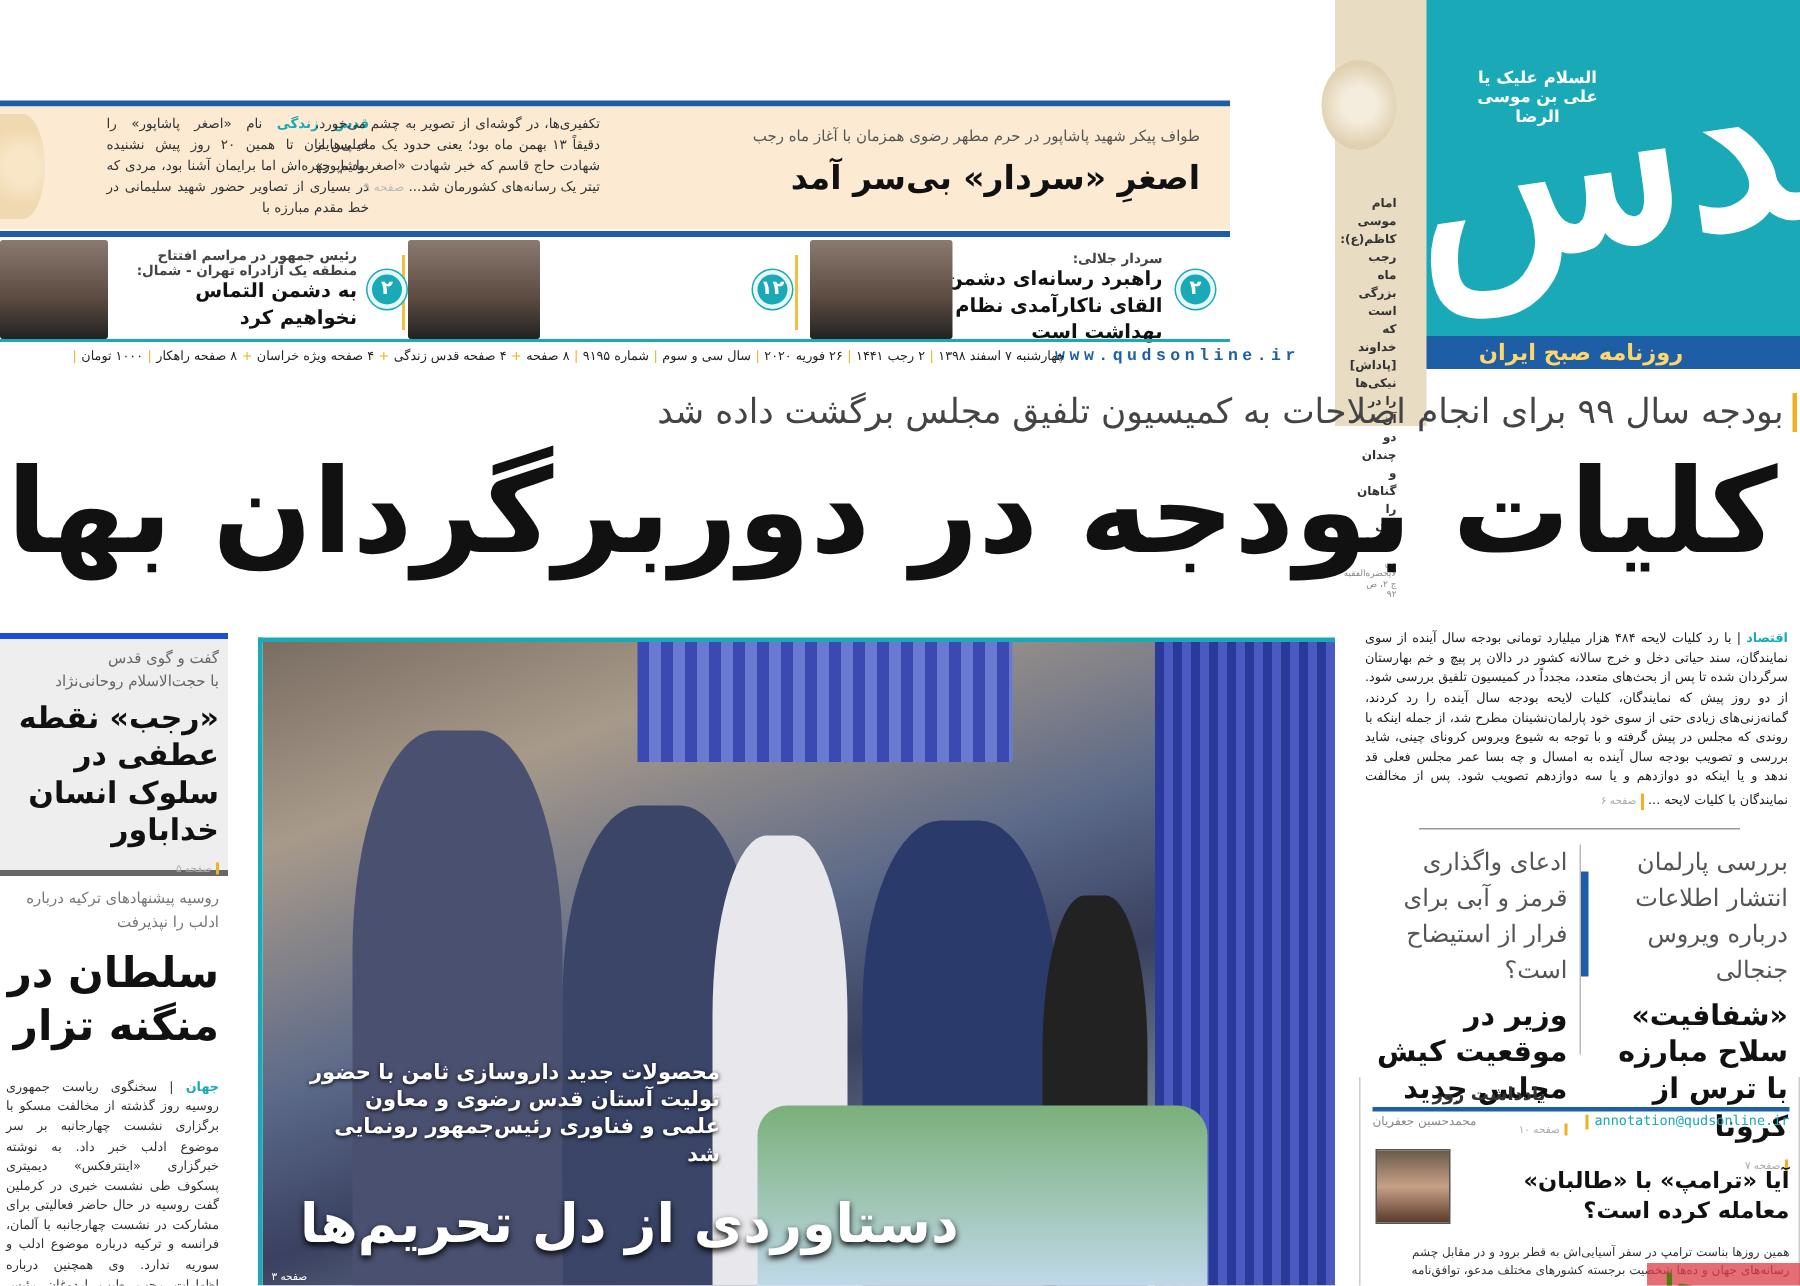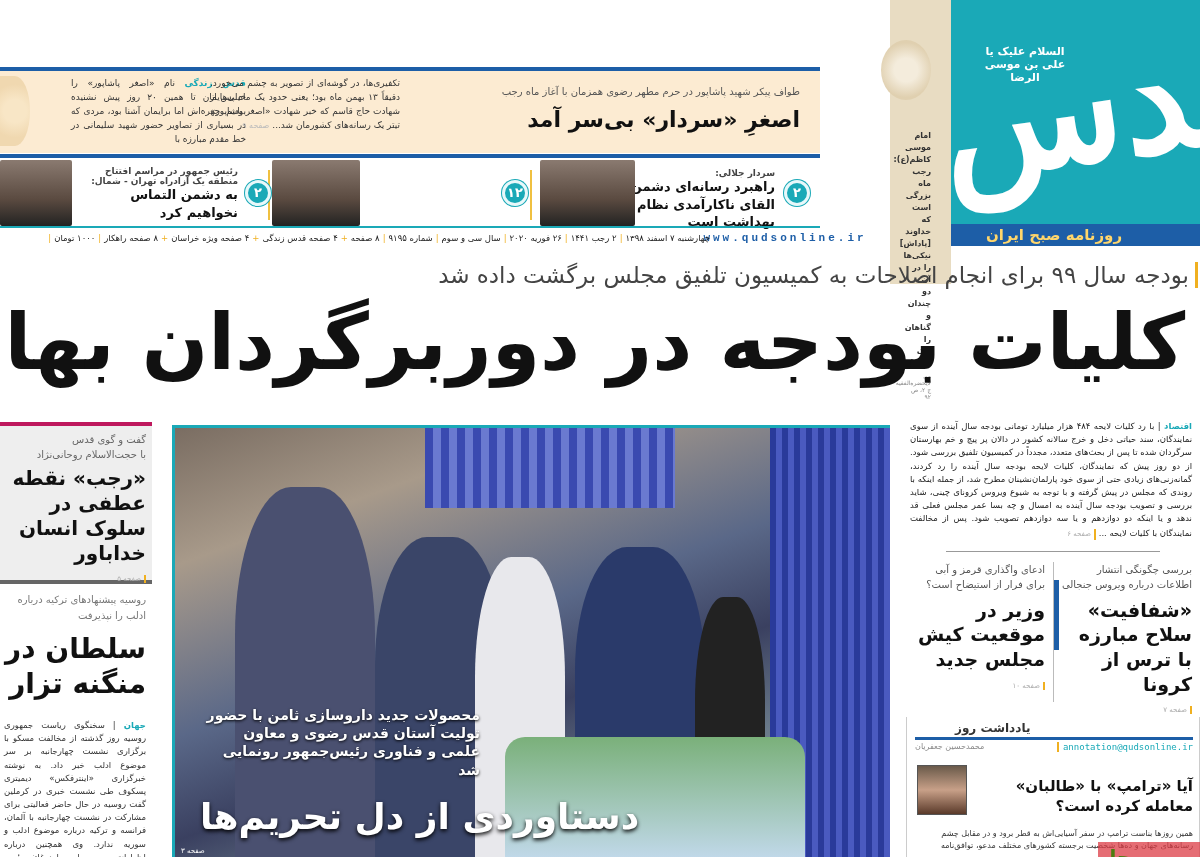--- a/index.html
+++ b/index.html
@@ -34,21 +34,21 @@
 .teaser .photo{position:absolute;top:0;height:66px;background:linear-gradient(180deg,#8a7a70 0%,#5a4a40 60%,#222 100%);border-radius:2px}
 .vdiv{position:absolute;width:2px;background:#f0c040}
 #bottomtop{left:0;top:226px;width:820px;height:2px;background:#1aa9b7}
 #dateline{left:0;top:233px;width:710px;font-size:8.5px;color:#222;white-space:nowrap;text-align:right}
 #dateline .sep{color:#f0b020;padding:0 3px}
 
 #surtitle{right:2px;top:262px;font-size:23px;font-weight:normal;color:#444;border-right:3px solid #f0b020;padding-right:6px;white-space:nowrap}
 #mainhead{right:15px;top:298px;font-size:78px;font-weight:900;color:#111;white-space:nowrap;letter-spacing:-2px;line-height:1.15;font-family:"DejaVu Sans",sans-serif}
 
 #leftcol{left:0;top:422px;width:152px}
-.interview{background:#eeeeee;border-top:4px solid #be185d;border-bottom:4px solid #666;padding:6px 6px 8px 4px;height:162px}
+.interview{background:#eeeeee;border-top:4px solid #1d4ed8;border-bottom:4px solid #666;padding:6px 6px 8px 4px;height:162px}
 .interview .k{font-size:10px;color:#666;line-height:1.5}
 .interview .h{font-size:20px;font-weight:bold;line-height:1.25;color:#111;margin-top:4px}
 .pgref{font-size:7px;color:#aaa;margin-top:4px;border-right:2px solid #f0b020;padding-right:3px;display:inline-block}
 .sultan{padding:8px 6px 0 4px}
 .sultan .k{font-size:10px;color:#777;line-height:1.55}
 .sultan .h{font-size:28px;font-weight:bold;line-height:1.25;margin-top:8px}
 .sultan .body{font-size:8.5px;line-height:1.55;color:#333;text-align:justify;margin-top:18px}
 .sultan .tag{color:#1aa9b7;font-weight:bold}
 
 #photo{left:172px;top:425px;width:718px;height:432px;background:linear-gradient(160deg,#7a6d62 0%,#a89a8a 20%,#5a6888 45%,#3a4060 60%,#6a7a8a 75%,#8aa0b0 100%);border-left:3px solid #1aa9b7;border-top:3px solid #1aa9b7;overflow:hidden}
@@ -58,21 +58,21 @@
 #photo .caption{position:absolute;left:25px;top:278px;color:#fff;font-size:14px;font-weight:bold;line-height:1.3;text-shadow:0 1px 3px #000;text-align:right;width:280px}
 #photo .big{position:absolute;left:25px;top:368px;color:#fff;font-size:36px;font-weight:900;text-shadow:0 2px 4px #000;white-space:nowrap}
 #photo .pg{position:absolute;left:6px;bottom:2px;font-size:7px;color:#fff}
 
 #rightcol{left:906px;top:420px;width:294px}
 #econ{font-size:8.5px;line-height:1.55;color:#222;text-align:justify;padding:0 8px 0 4px}
 #econ .tag{color:#1aa9b7;font-weight:bold}
 .hr{height:1px;background:#999;margin:10px 40px}
 .pair{display:flex;flex-direction:row;position:relative;height:145px;margin-top:8px}
 .pair .it{width:50%;padding:0 8px}
-.pair .it .k{font-size:10px;color:#555;line-height:1.5}
+.pair .it .k{font-size:16px;color:#555;line-height:1.5}
 .pair .it .h{font-size:19px;font-weight:bold;line-height:1.3;margin-top:6px}
 .pair .it .pgref{margin-top:10px}
 .pair .mid{position:absolute;left:50%;top:0;width:1px;height:140px;background:#bbb}
 .pair .bluebar{position:absolute;left:148px;top:18px;width:5px;height:70px;background:#1d5ea7}
 #note{margin-top:10px;border-left:1px solid #ccc;border-right:1px solid #ccc;padding:4px 6px 0 8px;height:140px;position:relative}
 #note .nh{font-size:12px;font-weight:bold;color:#333;text-align:left;padding-left:40px}
 #note .nline{height:3px;background:#1d5ea7;margin:2px 0}
 #note .meta{display:flex;justify-content:space-between;font-size:8px;color:#888}
 #note .mail{direction:ltr;color:#1aa9b7;font-family:"DejaVu Sans Mono",monospace;font-size:9px;border-left:2px solid #f0b020;padding-left:4px}
 #note .t{font-size:15px;font-weight:bold;line-height:1.35;margin-top:24px;padding-left:80px}
@@ -162,21 +162,21 @@
   <div class="big">دستاوردی از دل تحریم‌ها</div>
 
   <div class="pg">صفحه ۳</div>
 </div>
 
 <div id="rightcol" class="abs">
   <div id="econ"><span class="tag">اقتصاد</span> | <span>با رد کلیات لایحه ۴۸۴ هزار میلیارد تومانی بودجه سال آینده از سوی نمایندگان، سند حیاتی دخل و خرج سالانه کشور در دالان پر پیچ و خم بهارستان سرگردان شده تا پس از بحث‌های متعدد، مجدداً در کمیسیون تلفیق بررسی شود. از دو روز پیش که نمایندگان، کلیات لایحه بودجه سال آینده را رد کردند، گمانه‌زنی‌های زیادی حتی از سوی خود پارلمان‌نشینان مطرح شد، از جمله اینکه با روندی که مجلس در پیش گرفته و با توجه به شیوع ویروس کرونای چینی، شاید بررسی و تصویب بودجه سال آینده به امسال و چه بسا عمر مجلس فعلی قد ندهد و یا اینکه دو دوازدهم و یا سه دوازدهم تصویب شود. پس از مخالفت نمایندگان با کلیات لایحه ...</span> <span class="pgref">صفحه ۶</span></div>
   <div class="hr"></div>
   <div class="pair">
     <div class="it">
-      <div class="k">بررسی چگونگی انتشار اطلاعات درباره ویروس جنجالی</div>
+      <div class="k">بررسی پارلمان انتشار اطلاعات درباره ویروس جنجالی</div>
       <div class="h">«شفافیت» سلاح مبارزه با ترس از کرونا</div>
       <div class="pgref">صفحه ۷</div>
     </div>
     <div class="mid"></div>
     <div class="bluebar"></div>
     <div class="it">
       <div class="k">ادعای واگذاری قرمز و آبی برای فرار از استیضاح است؟</div>
       <div class="h">وزیر در موقعیت کیش مجلس جدید</div>
       <div class="pgref">صفحه ۱۰</div>
     </div>

